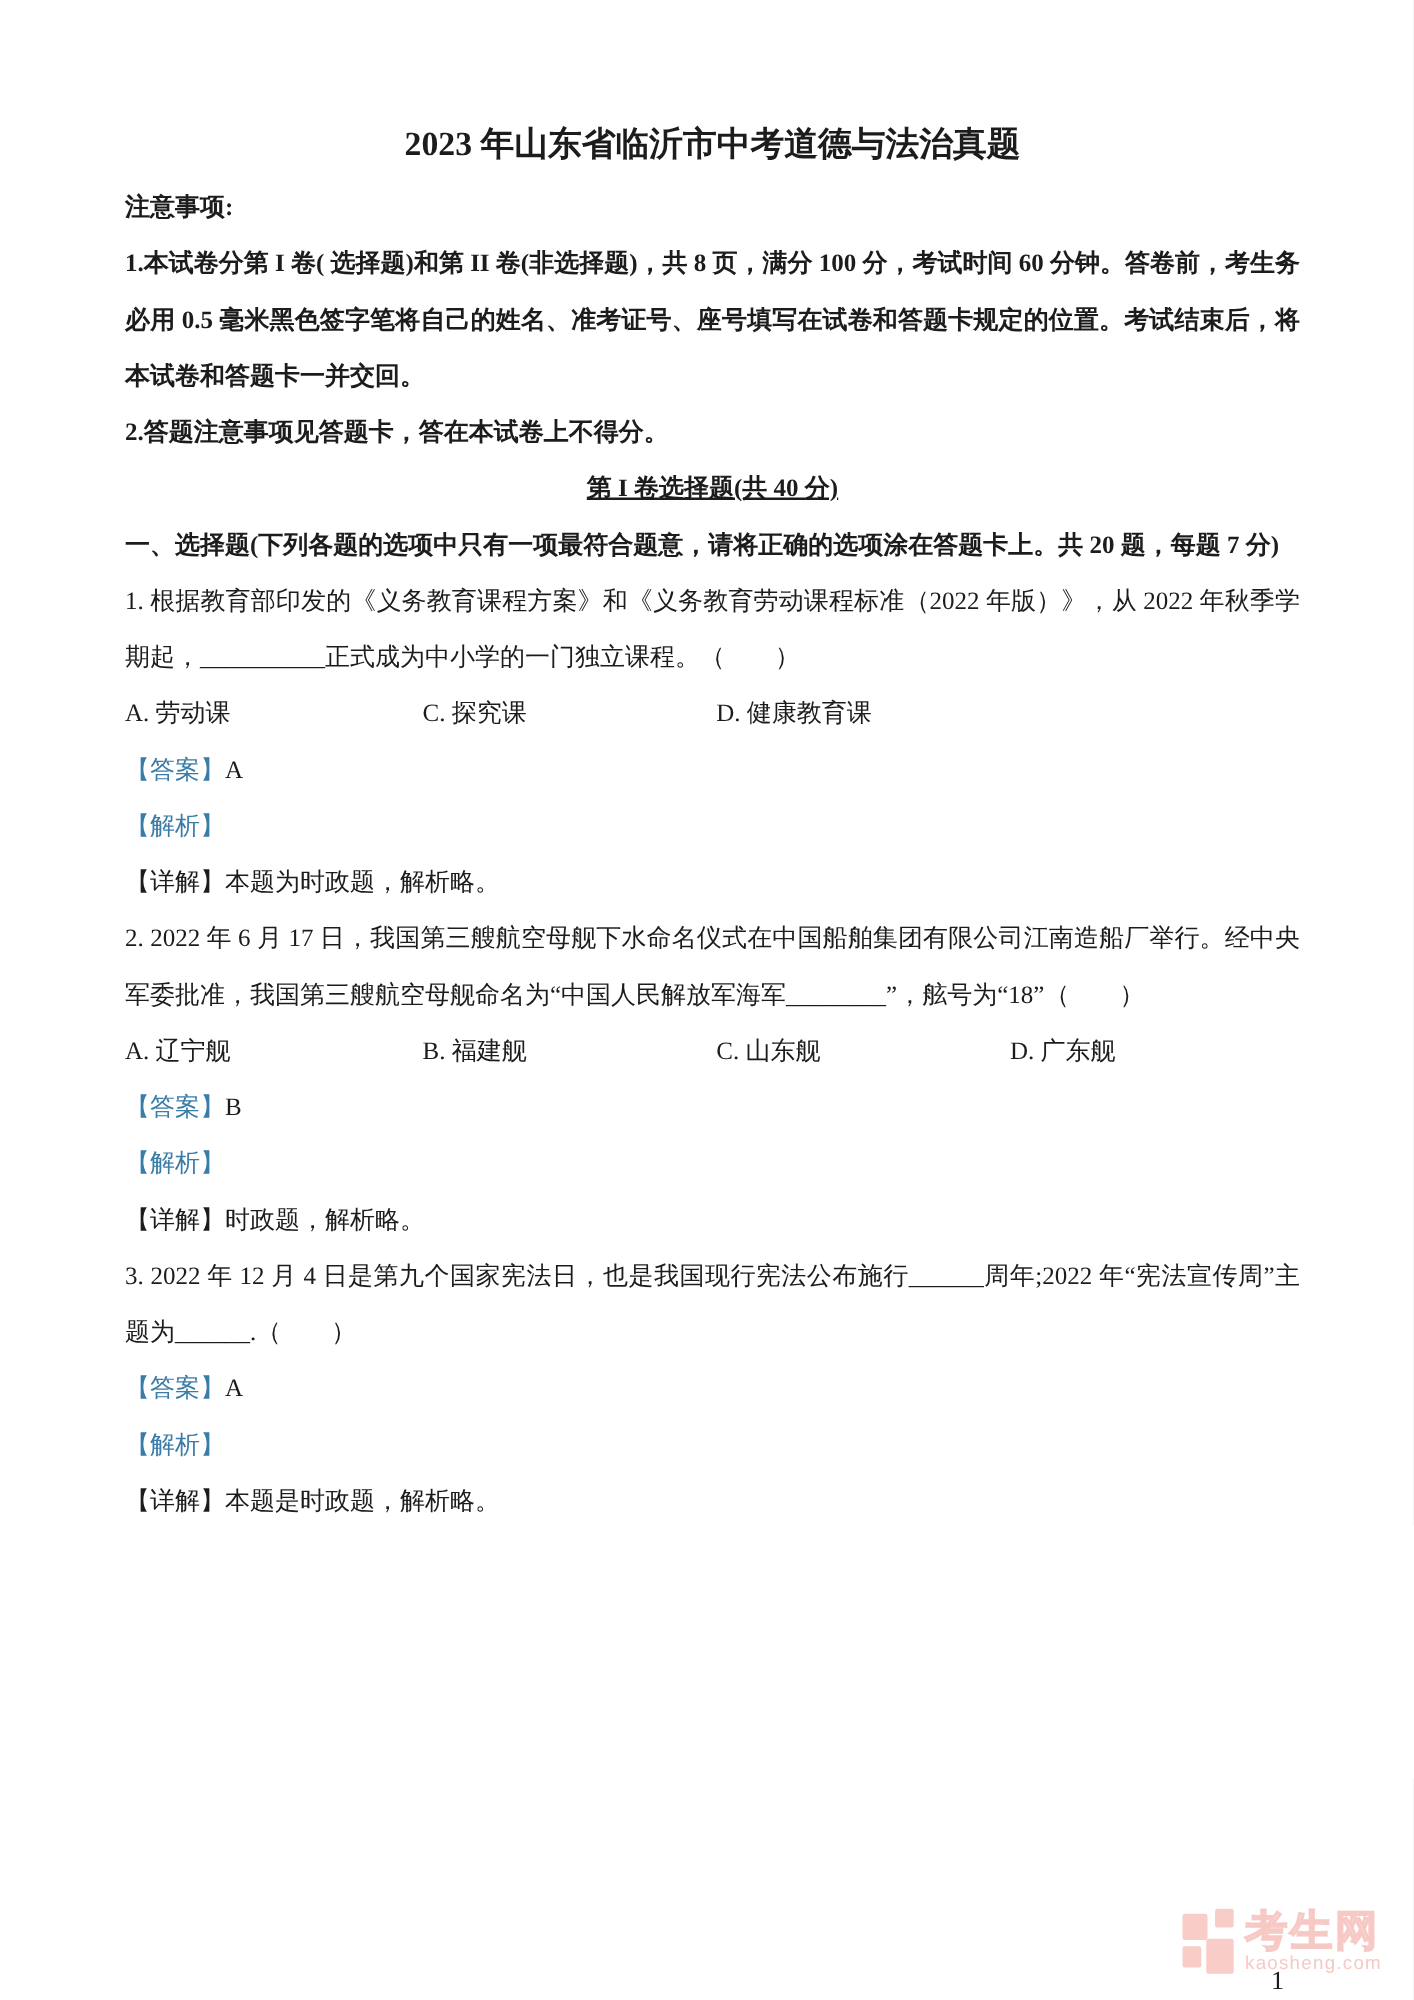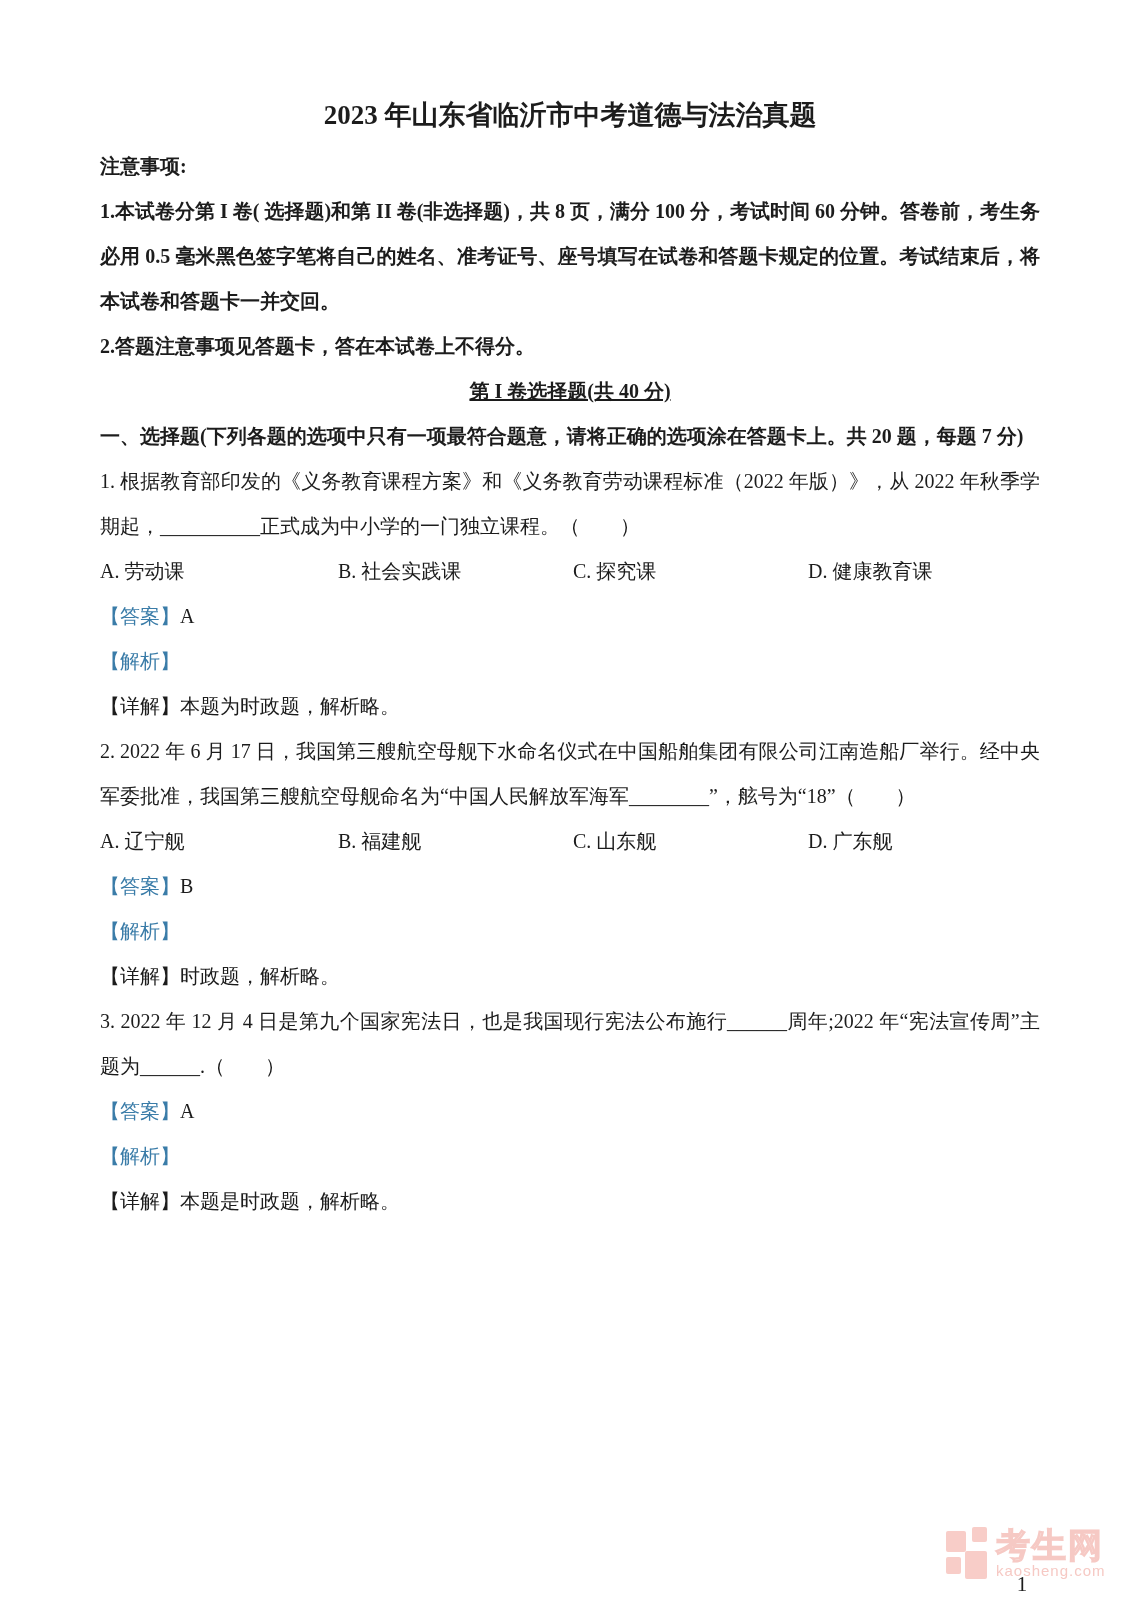--- a/index.html
+++ b/index.html
@@ -89,21 +89,20 @@
     <p class="b just">1.本试卷分第 I 卷( 选择题)和第 II 卷(非选择题)，共 8 页，满分 100 分，考试时间 60 分钟。答卷前，考生务必用 0.5 毫米黑色签字笔将自己的姓名、准考证号、座号填写在试卷和答题卡规定的位置。考试结束后，将本试卷和答题卡一并交回。</p>
     <p class="b">2.答题注意事项见答题卡，答在本试卷上不得分。</p>
 
     <p class="b center">第 I 卷选择题(共 40 分)</p>
     <p class="b just">一、选择题(下列各题的选项中只有一项最符合题意，请将正确的选项涂在答题卡上。共 20 题，每题 7 分)</p>
 
     <section>
       <p class="just">1. 根据教育部印发的《义务教育课程方案》和《义务教育劳动课程标准（2022 年版）》，从 2022 年秋季学期起，__________正式成为中小学的一门独立课程。（　　）</p>
       <div class="opt-row">
         <span>A. 劳动课</span>
-        <span>B. 社会实践课</span>
         <span>C. 探究课</span>
         <span>D. 健康教育课</span>
       </div>
       <p><span class="blue">【答案】</span><span>A</span></p>
       <p class="blue">【解析】</p>
       <p><span>【详解】</span><span>本题为时政题，解析略。</span></p>
     </section>
 
     <section>
       <p class="just">2. 2022 年 6 月 17 日，我国第三艘航空母舰下水命名仪式在中国船舶集团有限公司江南造船厂举行。经中央军委批准，我国第三艘航空母舰命名为“中国人民解放军海军________”，舷号为“18”（　　）</p>

